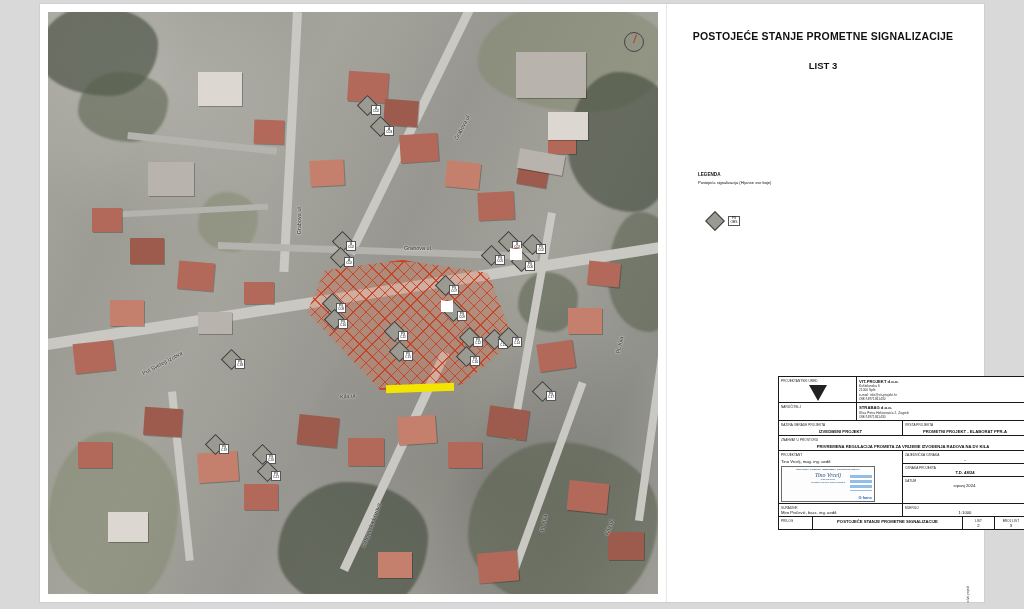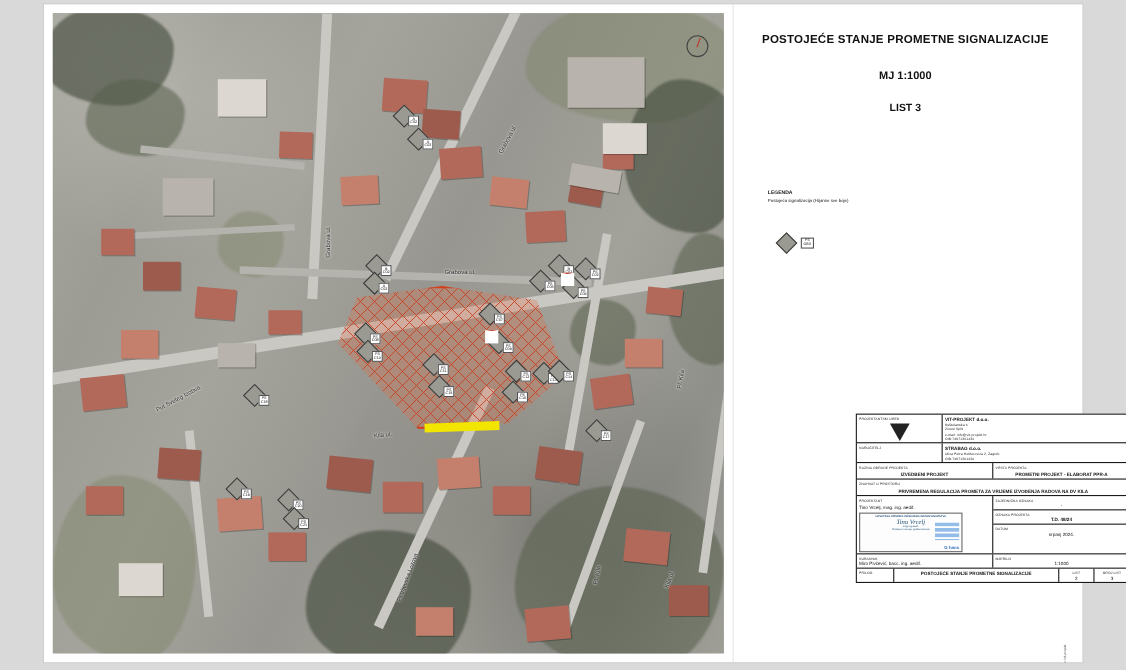--- a/index.html
+++ b/index.html
@@ -596,21 +596,20 @@
           </div>
           <div class="sign tri" style="position: absolute; left: 462px; top: 236px;"></div>
           <div class="sign tri" style="position: absolute; left: 393px; top: 288px;"></div>
         </div>
     </div>
 
     <div class="rpanel">
 
       <div class="title-block-top">
         <div class="t1">POSTOJEĆE STANJE PROMETNE SIGNALIZACIJE</div>
-        <div class="t2">MJ 1:1000</div>
         <div class="t3">LIST 3</div>
       </div>
 
       <div class="legend">
         <div class="legend-h">LEGENDA</div>
         <div class="legend-sub">Postojeća signalizacija (Hijanse sve boje)</div>
         <div class="legend-row">
           <div class="legend-diamond"></div>
           <div class="legend-tag">
             <div>PS</div>

